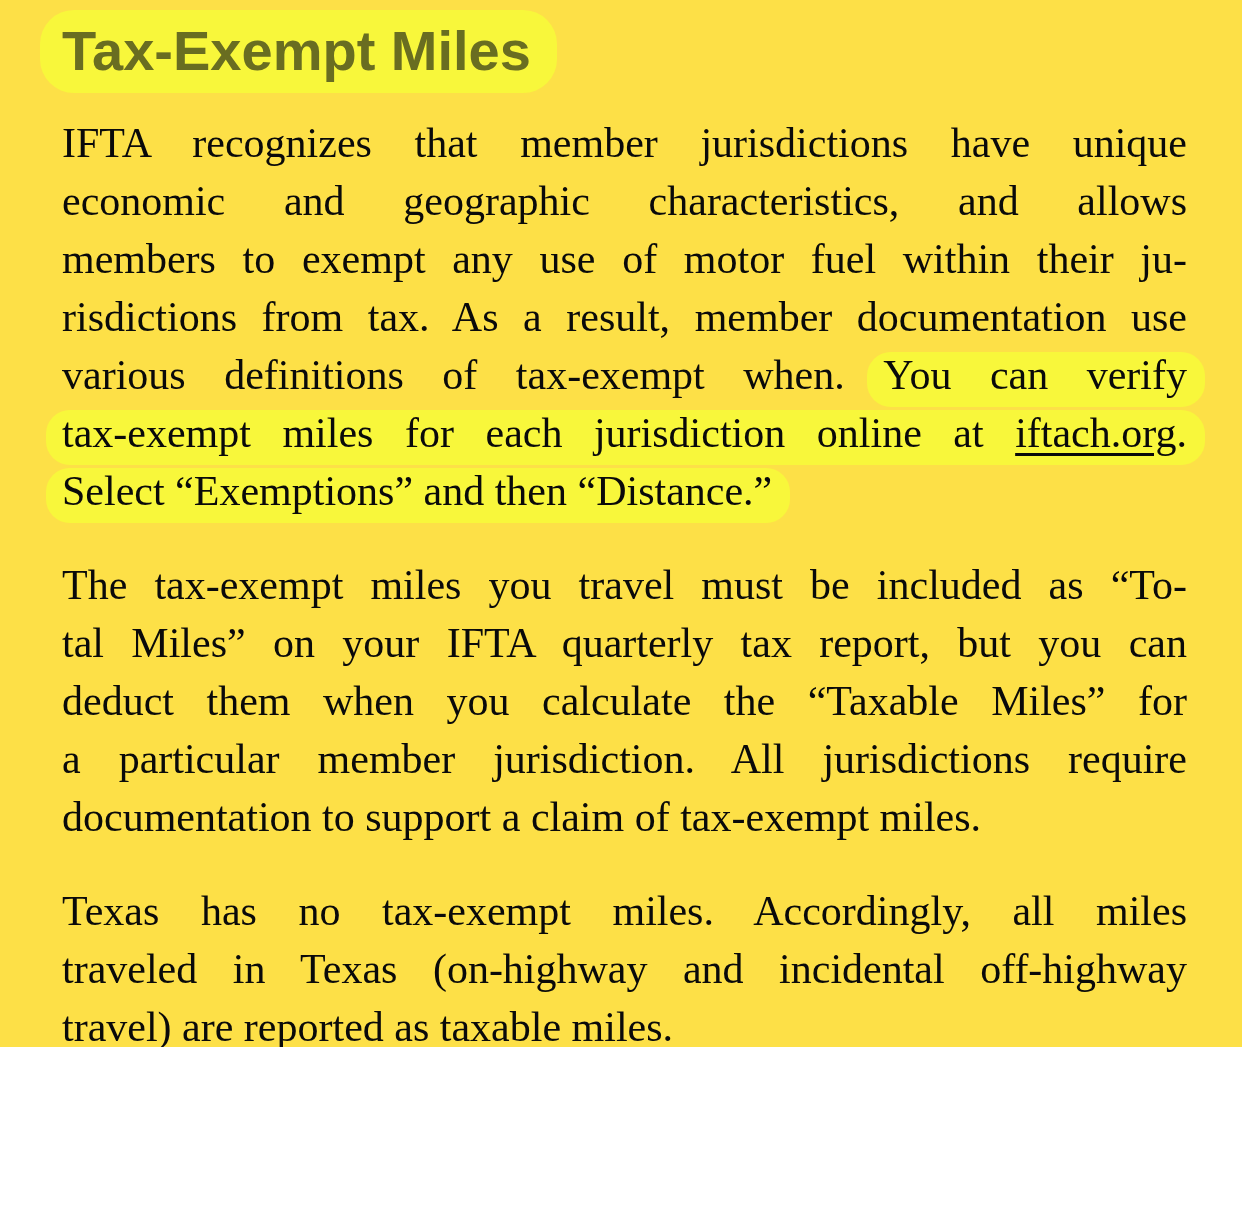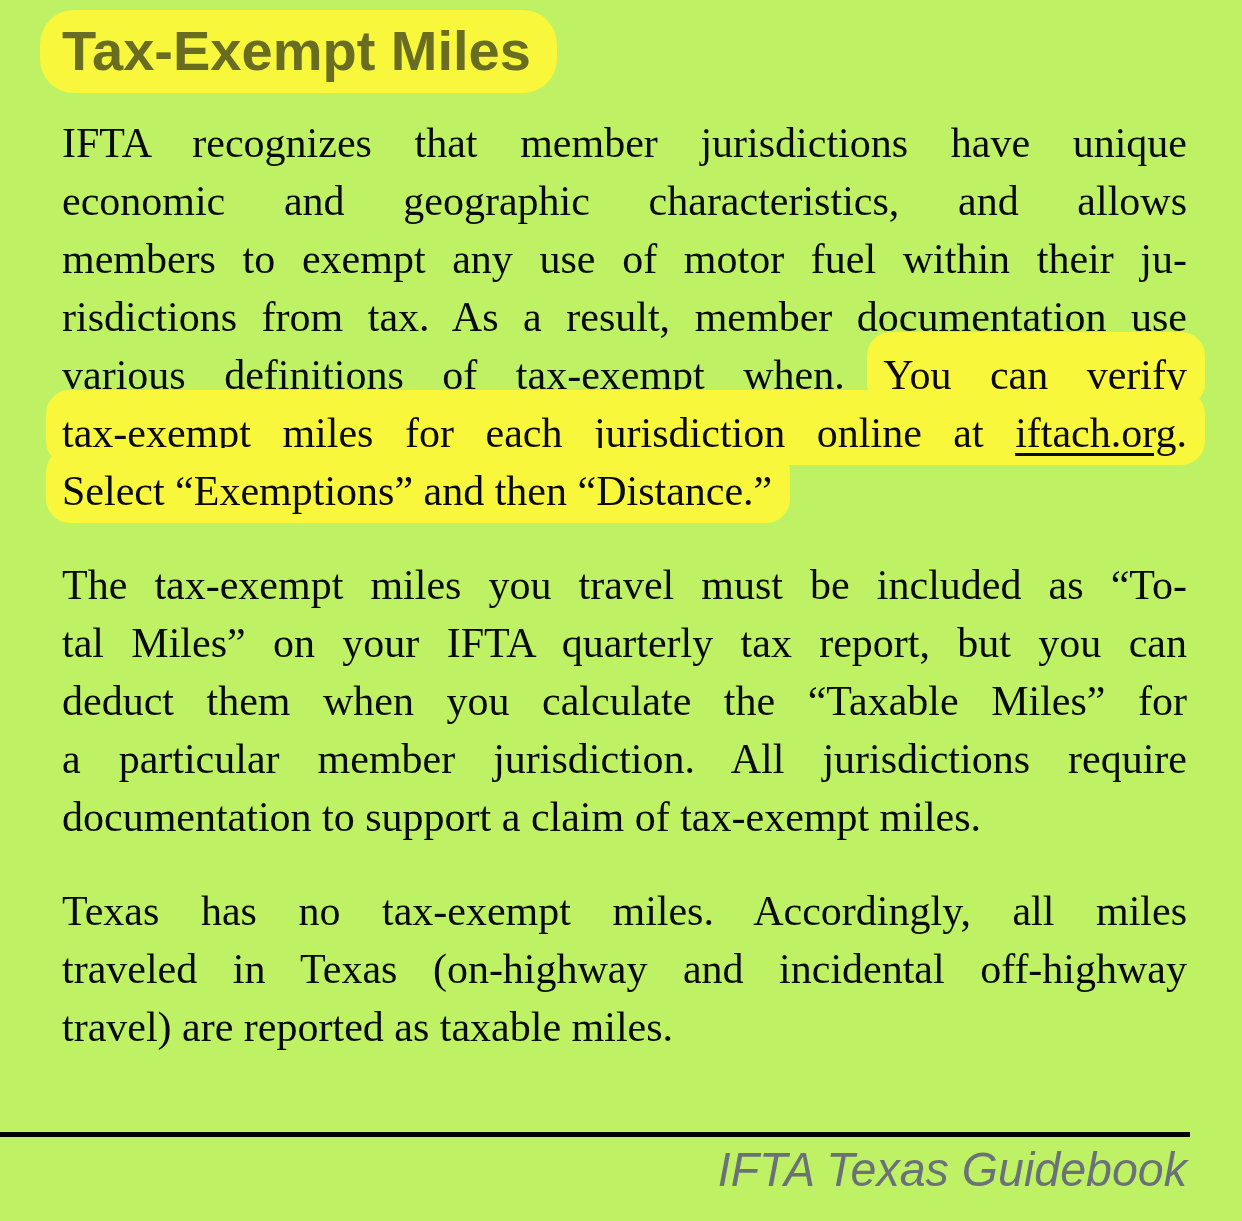--- a/index.html
+++ b/index.html
@@ -6,22 +6,22 @@
     --highlight: #F8F73B;
     --title-text: #696D21;
     --body-text: #0A0A0A;
     --footer-text: #6B7179;
   }
   * { margin: 0; padding: 0; box-sizing: border-box; }
   html, body { background: #ffffff; }
   .page {
     position: relative;
     width: 1242px;
-    height: 1221px;
-    background: #bef264;
+    height: 1047px;
+    background: #fde047;
     overflow: hidden;
     padding: 14px 55px 0 62px;
     font-family: "Liberation Serif", serif;
     color: var(--body-text);
   }
   h1.doc-title {
     font-family: "Liberation Sans", sans-serif;
     font-weight: bold;
     font-size: 56px;
     line-height: 74px;
@@ -38,21 +38,21 @@
   .line {
     font-size: 42px;
     line-height: 58px;
     text-align: justify;
     text-align-last: justify;
     white-space: normal;
   }
   .line.last { text-align-last: left; }
   .hl {
     background: var(--highlight);
-    padding-top: 20px;
+    padding-top: 0;
     padding-bottom: 9px;
   }
   .hl.round-left {
     padding-left: 16px;
     margin-left: -16px;
     border-top-left-radius: 24px;
     border-bottom-left-radius: 24px;
   }
   .hl.round-right {
     padding-right: 18px;

